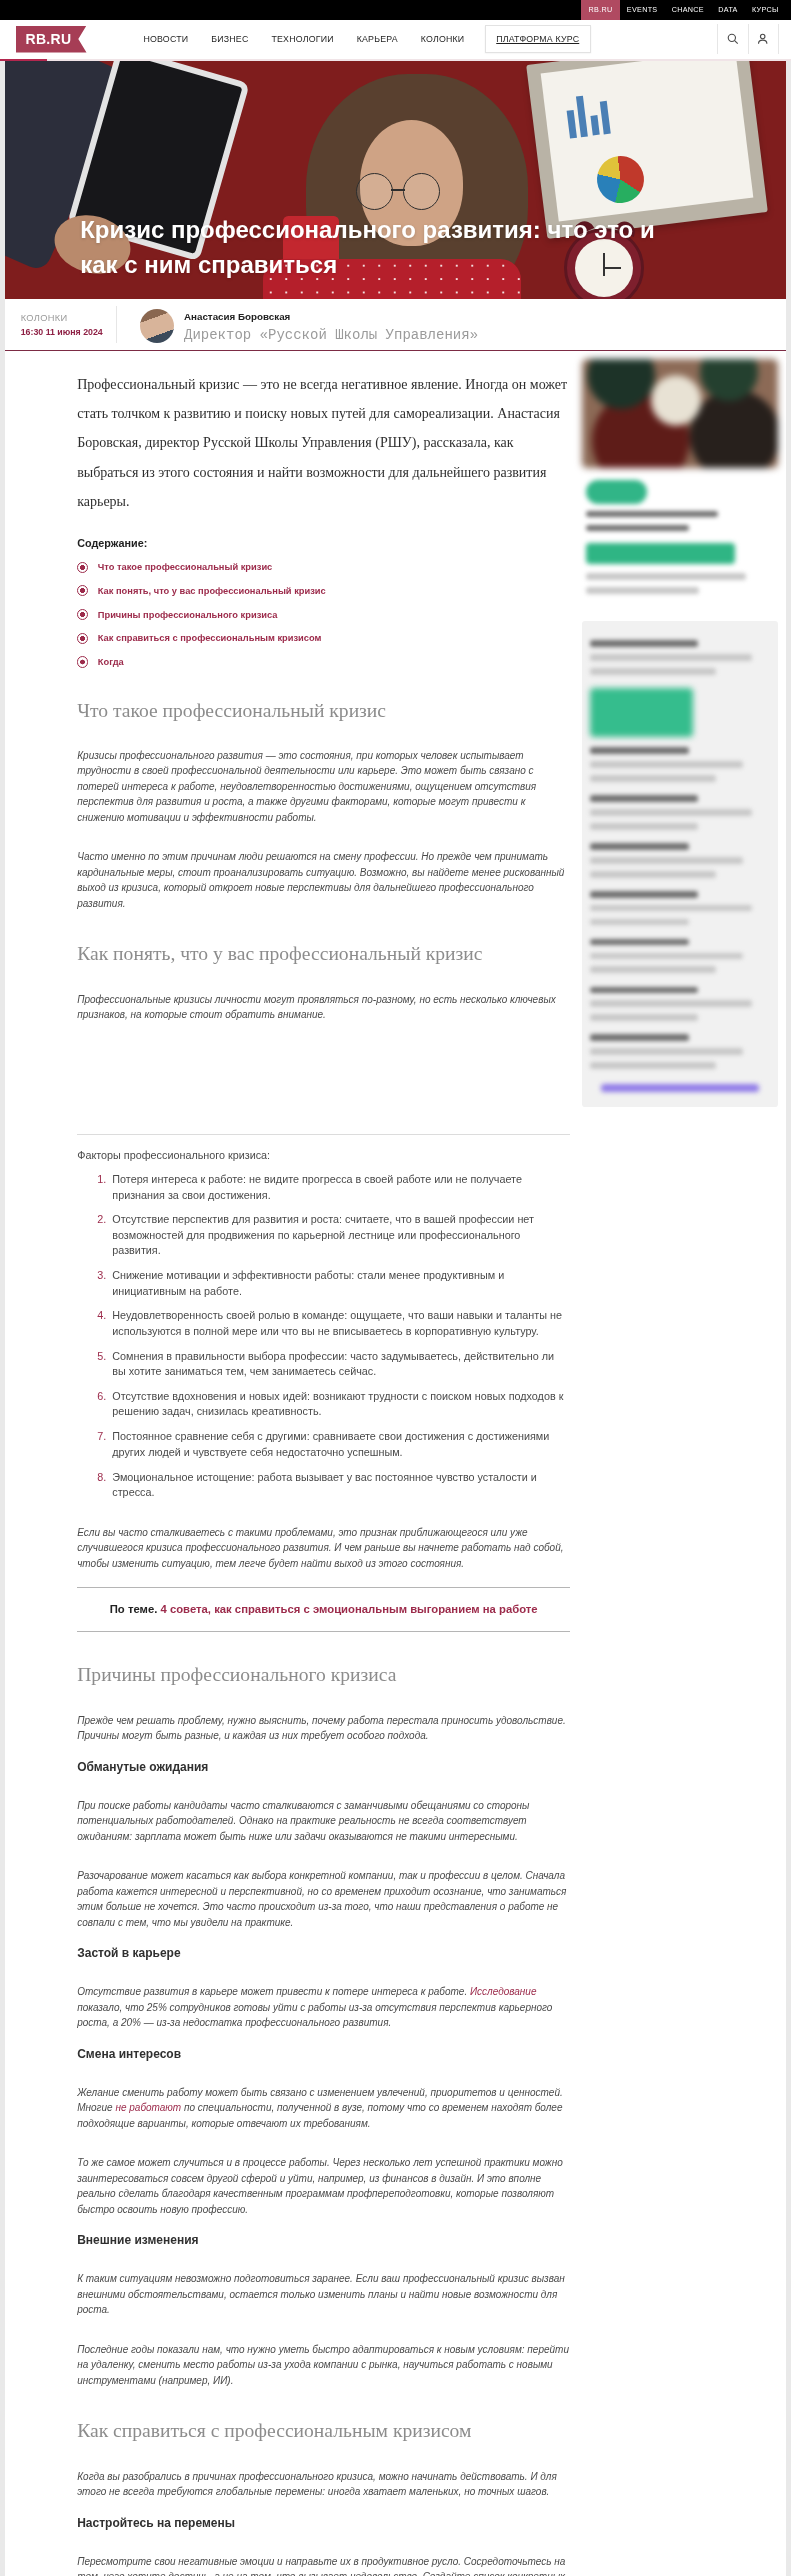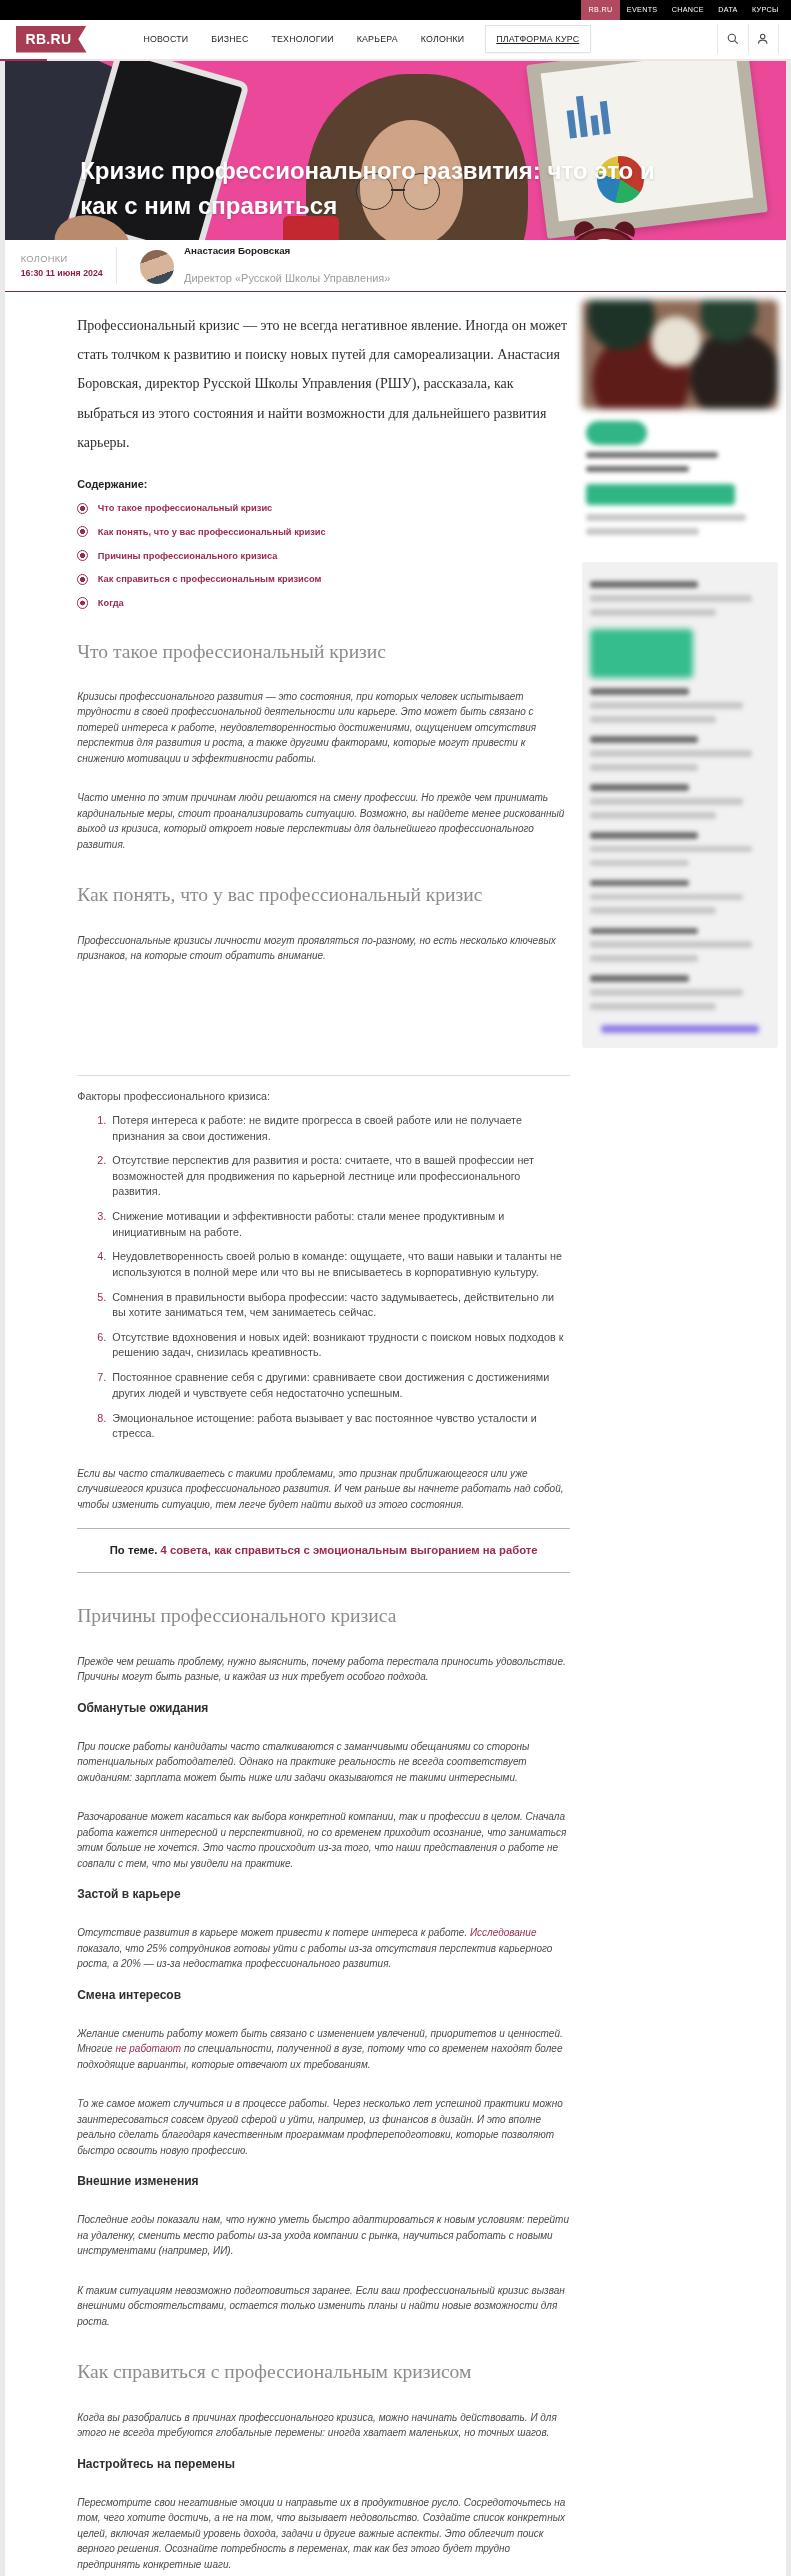--- a/index.html
+++ b/index.html
@@ -23,21 +23,21 @@
   .icon-btn svg { stroke:#4a4a4a; fill:none; stroke-width:2; }
 
   
   .progress { height:2.6px; background:#f0e4e7; position:relative; }
   .progress .fill { position:absolute; left:0; top:0; bottom:0; width:47px; background:#b3274e; }
 
   
   .page { width:781px; margin:0 5.2px; background:#fff; padding-bottom:6.2px; }
 
   
-  .hero { position:relative; height:179px; background:#ec4899; overflow:hidden; }
+  .hero { position:relative; height:238px; background:#7f1d1d; overflow:hidden; }
   .hero * { position:absolute; }
   .sleeve { left:-36px; top:-20.6px; width:124px; height:216px; background:#2c2e3b; transform:rotate(24deg); border-radius:15.5px; }
   .hand-l { left:49px; top:155px; width:77px; height:57px; background:#b98a6c; border-radius:50%; transform:rotate(15deg); }
   .tablet { left:85px; top:0px; width:137px; height:185px; background:#17171a; border:6.2px solid #e3e3e3; border-radius:9.3px; transform:rotate(16deg); }
   .hair { left:301px; top:13px; width:222px; height:247px; background:#59402f; border-radius:46%; }
   .face { left:355px; top:59px; width:103px; height:126px; background:#cfa385; border-radius:50% 50% 46% 46%; }
   .lens { width:37px; height:37px; border:1.5px solid #2e2e2e; border-radius:50%; background:rgba(255,255,255,.12); top:112px; }
   .lens.l { left:351px; } .lens.r { left:398px; }
   .bridge { left:386px; top:128px; width:13.4px; height:1.5px; background:#2e2e2e; }
   .mug { left:278px; top:155px; width:56px; height:70px; background:#c3272f; border-radius:5.2px 5.2px 7.2px 7.2px; }
@@ -63,21 +63,21 @@
 
   
   .byline { display:flex; align-items:center; padding:7.2px 0 6.2px 15.5px; }
   .rubric-box { width:95px; }
   .rubric { color:#9b9b9b; font-size:9.3px; letter-spacing:0.3px; }
   .pub-date { color:#8e2044; font-size:8.8px; font-weight:bold; margin-top:4.1px; }
   .author-box { display:flex; align-items:flex-end; border-left:0.5px solid #e6e6e6; padding-left:23px; height:37px; }
   .avatar { width:34px; height:34px; border-radius:50%; overflow:hidden; background:linear-gradient(160deg,#8a6750 0 30%,#d8b49a 30% 70%,#3c4a5a 70%); filter:blur(0.5px); }
   .author-meta { margin-left:10.3px; }
   .author-name { font-size:9.8px; font-weight:bold; color:#222; }
-  .author-role { font-size:11px; color:#9b9b9b; margin-top:16px; }
+  .author-role { font-size:14px; color:#9b9b9b; margin-top:5px;font-family:Liberation Mono, monospace; }
   .brand-rule { border:none; height:1.5px; background:#7c2b44; }
 
   
   .content { display:flex; align-items:flex-start; }
   .article { width:493px; margin-left:72px; }
   .aside { width:196px; margin-left:auto; margin-right:8.2px; padding-top:8.2px; }
 
   
   .lead { margin-top:18.5px; font-family:"Liberation Serif", serif; font-size:14px; line-height:2.1; color:#2f2f2f; }
   .toc-heading { margin-top:20.6px; font-size:10.8px; font-weight:bold; color:#222; }
@@ -272,22 +272,22 @@
         <span>Отсутствие развития в карьере может привести к потере интереса к работе. </span><a class="inline">Исследование</a><span> показало, что 25% сотрудников готовы уйти с работы из-за отсутствия перспектив карьерного роста, а 20% — из-за недостатка профессионального развития.</span>
       </p>
 
       <h3 class="sub">Смена интересов</h3>
       <p class="body">
         <span>Желание сменить работу может быть связано с изменением увлечений, приоритетов и ценностей. Многие </span><a class="inline">не работают</a><span> по специальности, полученной в вузе, потому что со временем находят более подходящие варианты, которые отвечают их требованиям.</span>
       </p>
       <p class="body">То же самое может случиться и в процессе работы. Через несколько лет успешной практики можно заинтересоваться совсем другой сферой и уйти, например, из финансов в дизайн. И это вполне реально сделать благодаря качественным программам профпереподготовки, которые позволяют быстро освоить новую профессию.</p>
 
       <h3 class="sub">Внешние изменения</h3>
+      <p class="body">К таким ситуациям невозможно подготовиться заранее. Если ваш профессиональный кризис вызван внешними обстоятельствами, остается только изменить планы и найти новые возможности для роста.</p>
       <p class="body">Последние годы показали нам, что нужно уметь быстро адаптироваться к новым условиям: перейти на удаленку, сменить место работы из-за ухода компании с рынка, научиться работать с новыми инструментами (например, ИИ).</p>
-      <p class="body">К таким ситуациям невозможно подготовиться заранее. Если ваш профессиональный кризис вызван внешними обстоятельствами, остается только изменить планы и найти новые возможности для роста.</p>
 
       <h2 class="sec">Как справиться с профессиональным кризисом</h2>
       <p class="body">Когда вы разобрались в причинах профессионального кризиса, можно начинать действовать. И для этого не всегда требуются глобальные перемены: иногда хватает маленьких, но точных шагов.</p>
 
       <h3 class="sub">Настройтесь на перемены</h3>
       <p class="body">Пересмотрите свои негативные эмоции и направьте их в продуктивное русло. Сосредоточьтесь на том, чего хотите достичь, а не на том, что вызывает недовольство. Создайте список конкретных целей, включая желаемый уровень дохода, задачи и другие важные аспекты. Это облегчит поиск верного решения. Осознайте потребность в переменах, так как без этого будет трудно предпринять конкретные шаги.</p>
 
       <h3 class="sub">Проанализируйте ситуацию</h3>
       <p class="body">Чтобы определить, что вам нравится на вашей текущей работе, а что вызывает неудобства и как улучшить или изменить ситуацию, ответьте письменно на вопросы:</p>
       <ul class="questions">

